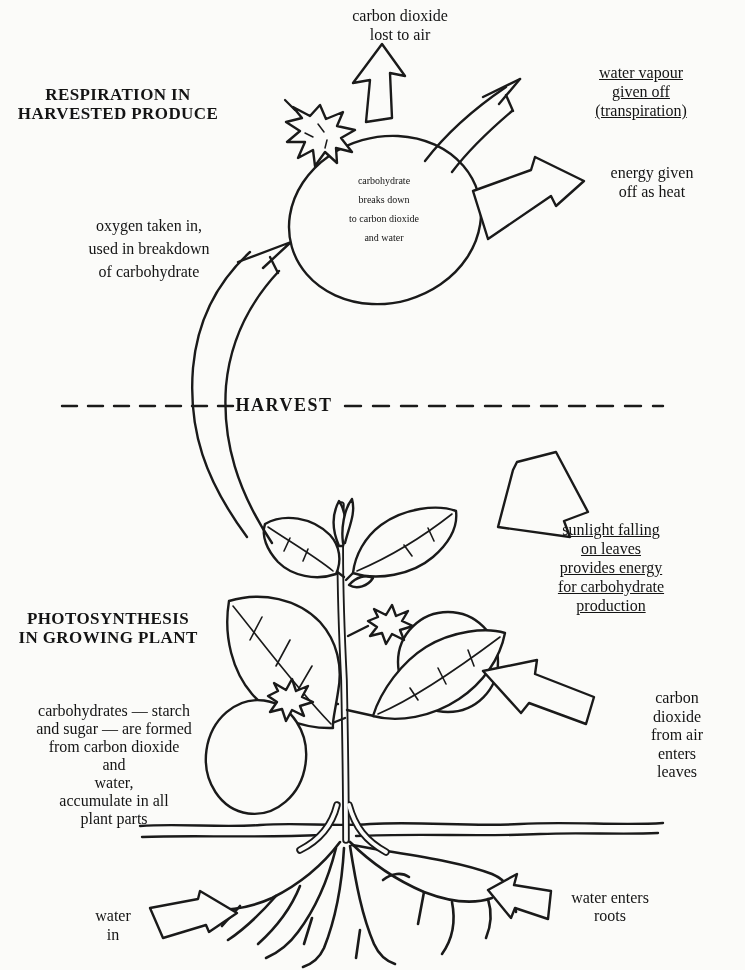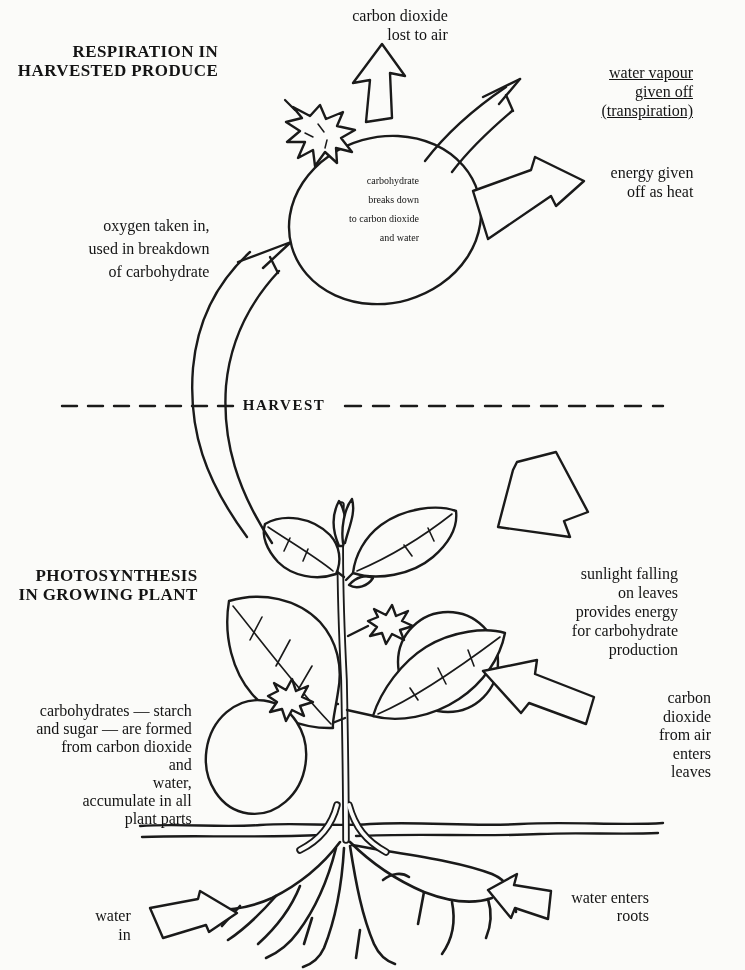--- a/index.html
+++ b/index.html
@@ -3,25 +3,25 @@
 <meta charset="utf-8">
 <style>
   html,body{margin:0;padding:0;background:#e8e8e8;}
   .page{
     position:relative;width:745px;height:970px;background:#fbfbf9;
     font-family:"Liberation Serif","DejaVu Serif",serif;color:#161616;
     overflow:hidden;margin:0 auto;
   }
   svg{position:absolute;left:0;top:0;}
   .lbl{
-    position:absolute;white-space:pre-line;text-align:right;
+    position:absolute;white-space:pre-line;text-align:center;
     transform:translateX(-50%);font-size:16px;line-height:19px;color:#141414;
   }
-  .title{font-weight:bold;font-size:17px;letter-spacing:.4px;line-height:19px;}
-  .harvest{font-size:15px;letter-spacing:1.5px;font-weight:bold;}
+  .title{font-weight:bold;font-size:17px;letter-spacing:.4px;line-height:19px;margin-top:43px;}
+  .harvest{font-size:18px;letter-spacing:1.5px;font-weight:bold;}
 </style>
 </head>
 <body>
 
 <div class="page">
 
   <svg width="745" height="970" viewBox="0 0 745 970">
     <g stroke="#1a1a1a" fill="none" stroke-width="2.4" stroke-linecap="round" stroke-linejoin="round">
 
       <path d="M62,406 H237" stroke-dasharray="15 11"></path>
@@ -166,21 +166,21 @@
   <div class="lbl" style="left:149px;top:214px;line-height:23px;">oxygen taken in,
 used in breakdown
 of carbohydrate</div>
 
   <div class="lbl harvest" style="left:284px;top:396px;">HARVEST</div>
 
 
   <div class="lbl title" style="left:108px;top:566px;">PHOTOSYNTHESIS
 IN GROWING PLANT</div>
 
-  <div class="lbl" style="left:611px;top:564px;">sunlight falling
+  <div class="lbl" style="left:611px;top:520px;text-decoration:underline;">sunlight falling
 on leaves
 provides energy
 for carbohydrate production</div>
 
   <div class="lbl" style="left:114px;top:678px;line-height:18px;margin-top:24px;">carbohydrates — starch
 and sugar — are formed
 from carbon dioxide
 and
 water,
 accumulate in all

